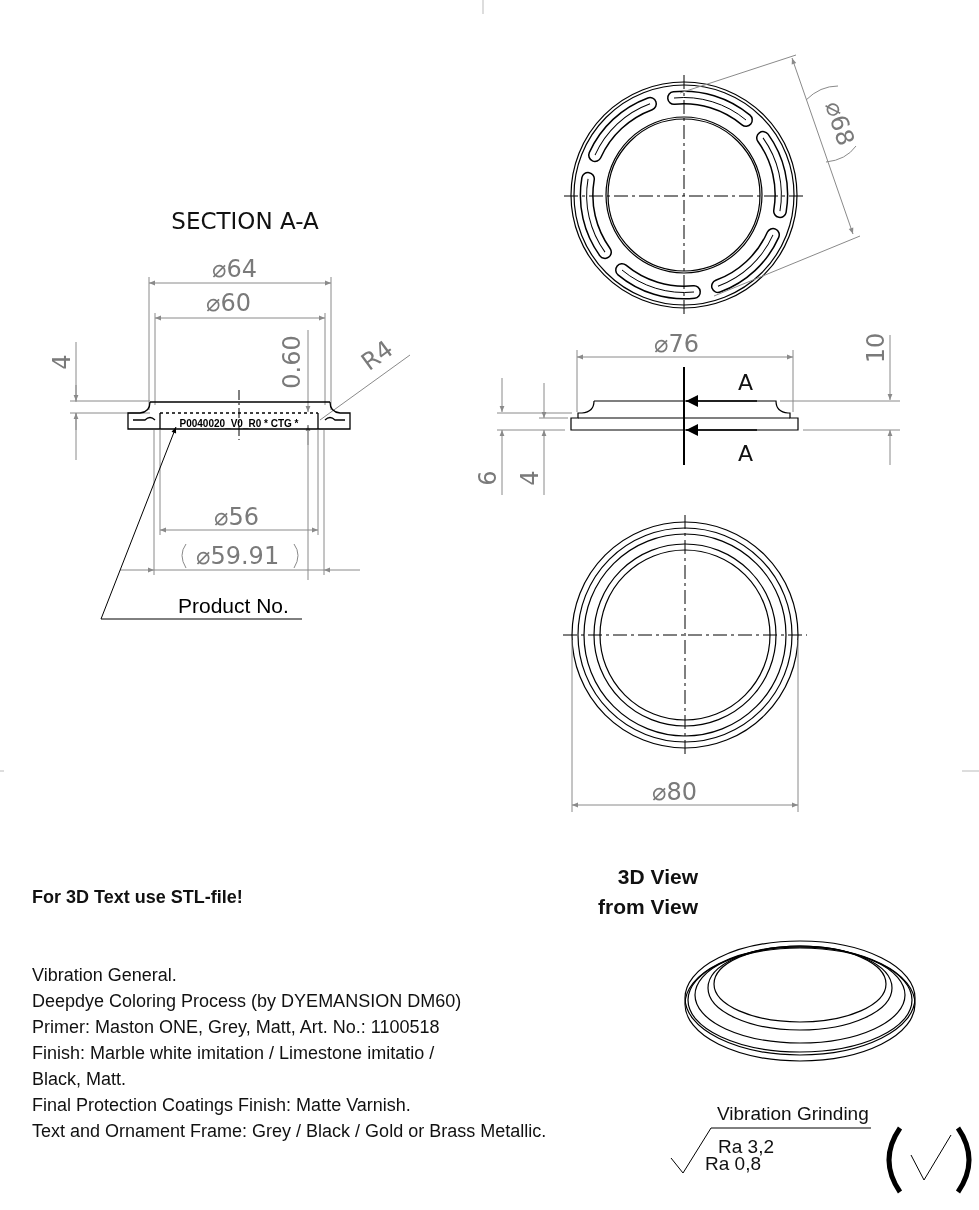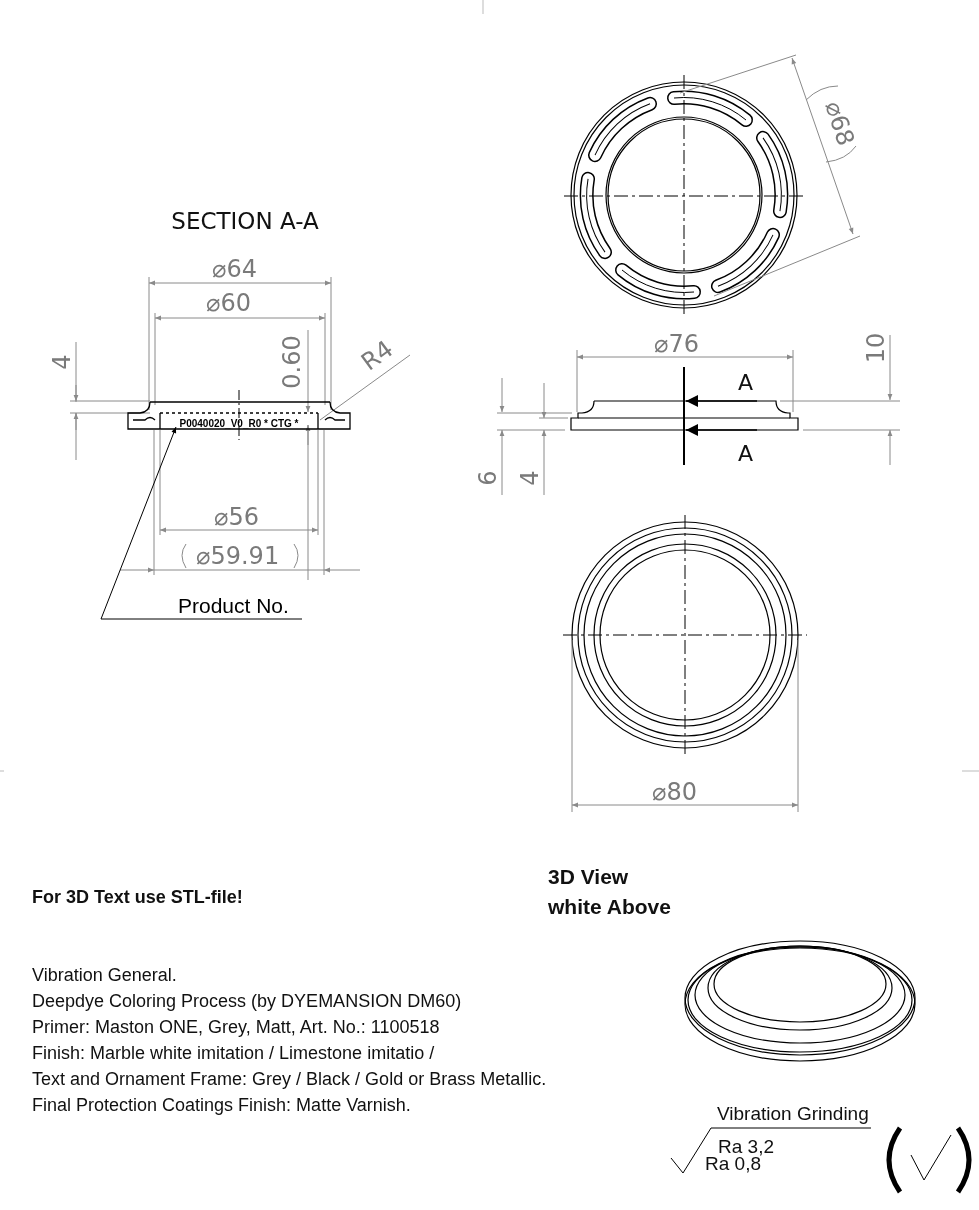--- a/index.html
+++ b/index.html
@@ -4,21 +4,21 @@
 <style>
   html, body { margin:0; padding:0; background:#ffffff; }
   body { width:979px; height:1210px; position:relative; overflow:hidden; font-family:"Liberation Sans", sans-serif; }
   svg.drawing { position:absolute; left:0; top:0; }
   .dim { font-family:"DejaVu Sans", sans-serif; fill:#7a7a7a; font-size:24px; }
   .title { font-family:"DejaVu Sans", sans-serif; fill:#111; font-size:23px; }
   .lbl { font-family:"DejaVu Sans", sans-serif; fill:#111; font-size:22px; }
   .notes { position:absolute; left:32px; top:884px; font-size:18px; line-height:26px; color:#111; font-family:"Liberation Sans", sans-serif; }
   .notes .bold { font-weight:bold; }
   .notes .gap { height:26px; }
-  .view3d-title { position:absolute; left:548px; top:862px; width:150px; text-align:left; font-weight:bold; font-size:21px; line-height:30px; color:#111; font-family:"Liberation Sans", sans-serif; }
+  .view3d-title { position:absolute; left:548px; top:862px; width:150px; text-align:right; font-weight:bold; font-size:21px; line-height:30px; color:#111; font-family:"Liberation Sans", sans-serif; }
   .surf { position:absolute; font-family:"Liberation Sans", sans-serif; color:#111;text-align:right; }
 </style>
 </head>
 <body>
 
 <svg class="drawing" width="979" height="1210" viewBox="0 0 979 1210" xmlns="http://www.w3.org/2000/svg">
   <defs>
     <marker id="arr" viewBox="0 0 10 10" refX="10" refY="5" markerWidth="14" markerHeight="6" orient="auto-start-reverse" markerUnits="userSpaceOnUse">
       <path d="M0,1 L10,5 L0,9 z" fill="#8a8a8a"></path>
     </marker>
@@ -237,24 +237,25 @@
 </svg>
 
 <div class="notes">
   <div class="bold">For 3D Text use STL-file!</div>
   <div class="gap"></div>
   <div class="gap"></div>
   <div>Vibration General.</div>
   <div>Deepdye Coloring Process (by DYEMANSION DM60)</div>
   <div>Primer: Maston ONE, Grey, Matt, Art. No.: 1100518</div>
   <div>Finish: Marble white imitation / Limestone imitatio /</div>
+  <div>Black, Matt.</div>
+  <div>Final Protection Coatings Finish: Matte Varnish.</div>
   <div>Text and Ornament Frame: Grey / Black / Gold or Brass Metallic.</div>
-  <div>Final Protection Coatings Finish: Matte Varnish.</div>
 </div>
 
 <div class="view3d-title">
   <div>3D View</div>
-  <div>white Above</div>
+  <div>from View</div>
 </div>
 
 <div class="surf" style="left:717px; top:1103px; font-size:19px;">Vibration Grinding</div>
 <div class="surf" style="left:718px; top:1128px; font-size:19px;margin-top:8px;">Ra 3,2</div>
 <div class="surf" style="left:705px; top:1153px; font-size:19px;">Ra 0,8</div>
 
 </body></html>

